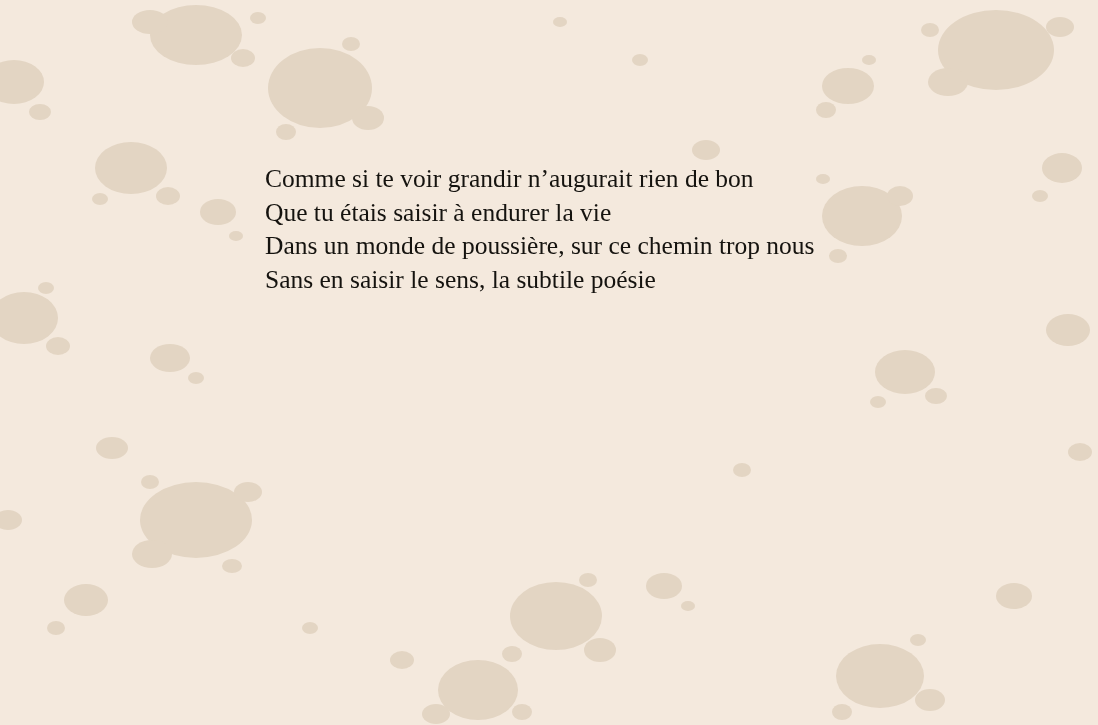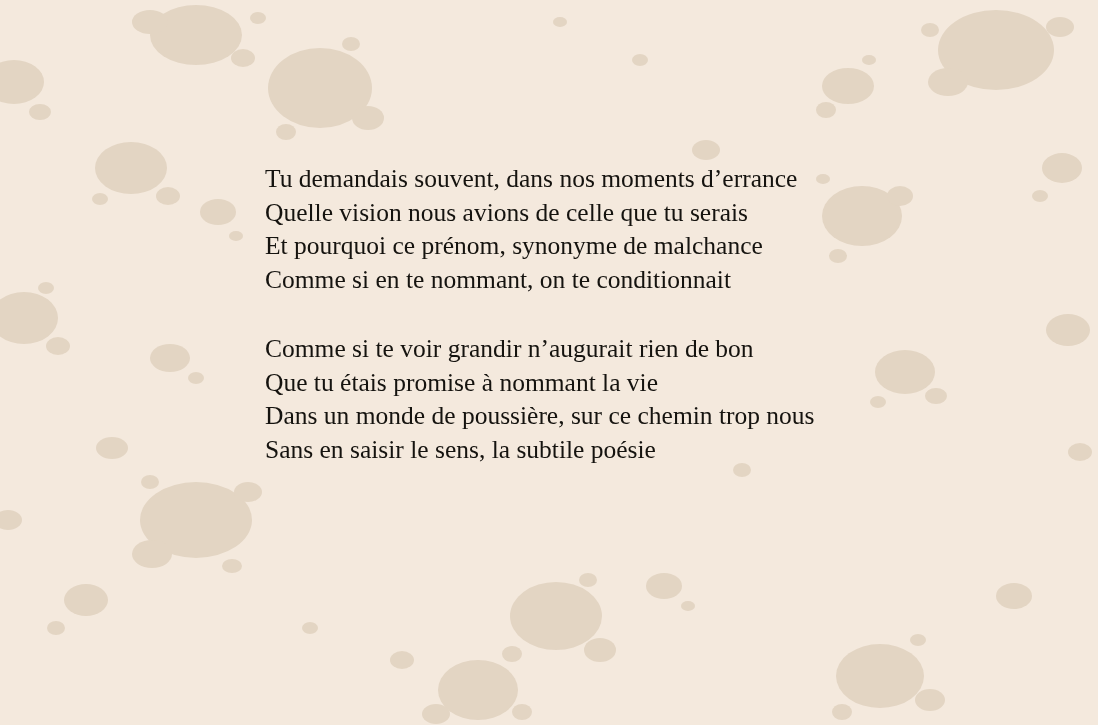--- a/index.html
+++ b/index.html
@@ -164,28 +164,22 @@
         <ellipse cx="8" cy="520" rx="14" ry="10"></ellipse>
         <ellipse cx="640" cy="60" rx="8" ry="6"></ellipse>
         <ellipse cx="560" cy="22" rx="7" ry="5"></ellipse>
       </g>
     </svg>
   </div>
 
   <div id="poem-block">
 
 
-    <div class="stanza">
-      <div class="line">Tu demandais souvent, dans nos moments d’errance</div>
-      <div class="line">Quelle vision nous avions de celle que tu serais</div>
-      <div class="line">Et pourquoi ce prénom, synonyme de malchance</div>
-      <div class="line">Comme si en te nommant, on te conditionnait</div>
-    </div>
 
     <div class="stanza">
       <div class="line">Comme si te voir grandir n’augurait rien de bon</div>
-      <div class="line">Que tu étais promise à nommant la vie</div>
+      <div class="line">Que tu étais saisir à endurer la vie</div>
       <div class="line">Dans un monde de poussière, sur ce chemin trop nous</div>
       <div class="line">Sans en saisir le sens, la subtile poésie</div>
     </div>
 
   </div>
 </div>
 
 </body></html>

